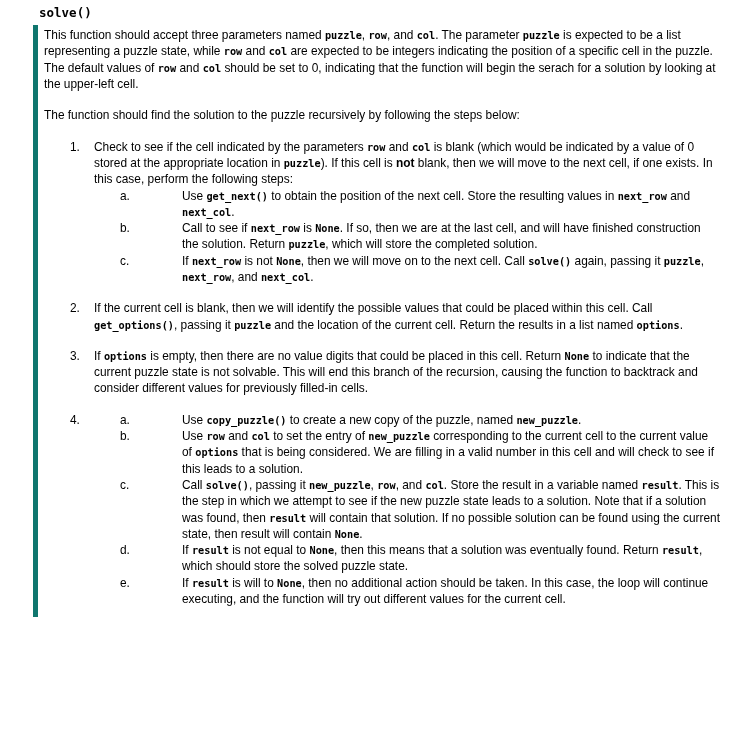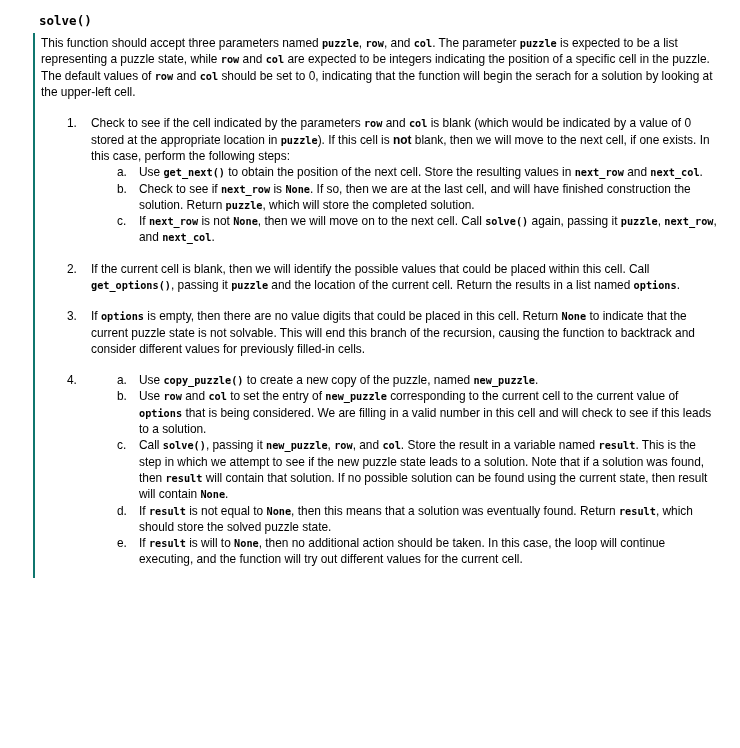--- a/index.html
+++ b/index.html
@@ -7,72 +7,73 @@
   body {
     width: 740px;
     height: 748px;
     overflow: hidden;
     font-family: "Liberation Sans", "DejaVu Sans", sans-serif;
     font-size: 11.9px;
     line-height: 1.37;
     color: #000000;
     -webkit-font-smoothing: antialiased;
   }
-  .page { padding: 12px 20px 0 33px; }
+  .page { padding: 4px 20px 0 33px; }
   .title {
     font-family: "DejaVu Sans Mono", "Liberation Mono", monospace;
     font-weight: bold;
     font-size: 12.5px;
     margin-left: 6px;
     margin-bottom: 4px;
   }
   .content {
-    border-left: 2px solid #0f766e;
+    border-left: 5px solid #0f766e;
     padding: 2px 0 10px 6px;
   }
   .para { margin-bottom: 15px; }
   .code {
     font-family: "DejaVu Sans Mono", "Liberation Mono", monospace;
     font-weight: bold;
     font-size: 0.86em;
   }
   .bold { font-weight: bold; text-align: center; }
   .steps { margin-top: 4px; }
   .step { display: flex; margin-bottom: 15px; }
   .step:last-child { margin-bottom: 0; }
   .step > .marker { flex: 0 0 24px; margin-left: 26px; }
   .step-body { flex: 1; }
   .substep { display: flex; }
   .substep > .marker { flex: 0 0 22px; margin-left: 26px; }
-  .substep-text { flex: 1; }
+  .substep-text { flex: 1; margin-left: 40px; }
 </style>
 </head>
 <body>
 
 <div class="page">
   <div class="title">solve()</div>
 
   <div class="content">
 
     <p class="para"><span>This function should accept three parameters named </span><span class="code">puzzle</span><span>, </span><span class="code">row</span><span>, and </span><span class="code">col</span><span>. The parameter </span><span class="code">puzzle</span><span> is expected to be a list representing a puzzle state, while </span><span class="code">row</span><span> and </span><span class="code">col</span><span> are expected to be integers indicating the position of a specific cell in the puzzle. The default values of </span><span class="code">row</span><span> and </span><span class="code">col</span><span> should be set to 0, indicating that the function will begin the serach for a solution by looking at the upper-left cell.</span></p>
+    <p class="para"><span>The function should find the solution to the puzzle recursively by following the steps below:</span></p>
 
     <div class="steps">
 
       <div class="step">
         <div class="marker">1.</div>
         <div class="step-body">
           <div class="step-text"><span>Check to see if the cell indicated by the parameters </span><span class="code">row</span><span> and </span><span class="code">col</span><span> is blank (which would be indicated by a value of 0 stored at the appropriate location in </span><span class="code">puzzle</span><span>). If this cell is </span><span class="bold">not</span><span> blank, then we will move to the next cell, if one exists. In this case, perform the following steps:</span></div>
           <div class="substeps">
             <div class="substep">
               <div class="marker">a.</div>
               <div class="substep-text"><span>Use </span><span class="code">get_next()</span><span> to obtain the position of the next cell. Store the resulting values in </span><span class="code">next_row</span><span> and </span><span class="code">next_col</span><span>.</span></div>
             </div>
             <div class="substep">
               <div class="marker">b.</div>
-              <div class="substep-text"><span>Check to see if </span><span class="code">next_row</span><span> is </span><span class="code">None</span><span>. If so, then we are at the last cell, and will have finished construction the solution. Return </span><span class="code">puzzle</span><span>, which will store the completed solution.</span></div>
+              <div class="substep-text"><span>Call to see if </span><span class="code">next_row</span><span> is </span><span class="code">None</span><span>. If so, then we are at the last cell, and will have finished construction the solution. Return </span><span class="code">puzzle</span><span>, which will store the completed solution.</span></div>
             </div>
             <div class="substep">
               <div class="marker">c.</div>
               <div class="substep-text"><span>If </span><span class="code">next_row</span><span> is not </span><span class="code">None</span><span>, then we will move on to the next cell. Call </span><span class="code">solve()</span><span> again, passing it </span><span class="code">puzzle</span><span>, </span><span class="code">next_row</span><span>, and </span><span class="code">next_col</span><span>.</span></div>
             </div>
           </div>
         </div>
       </div>
 
       <div class="step">

